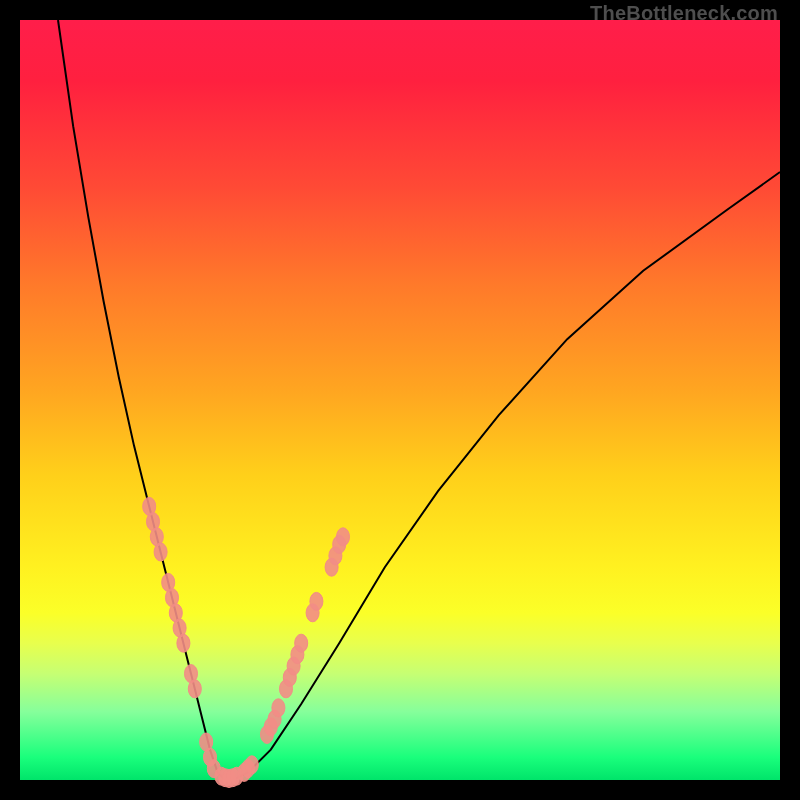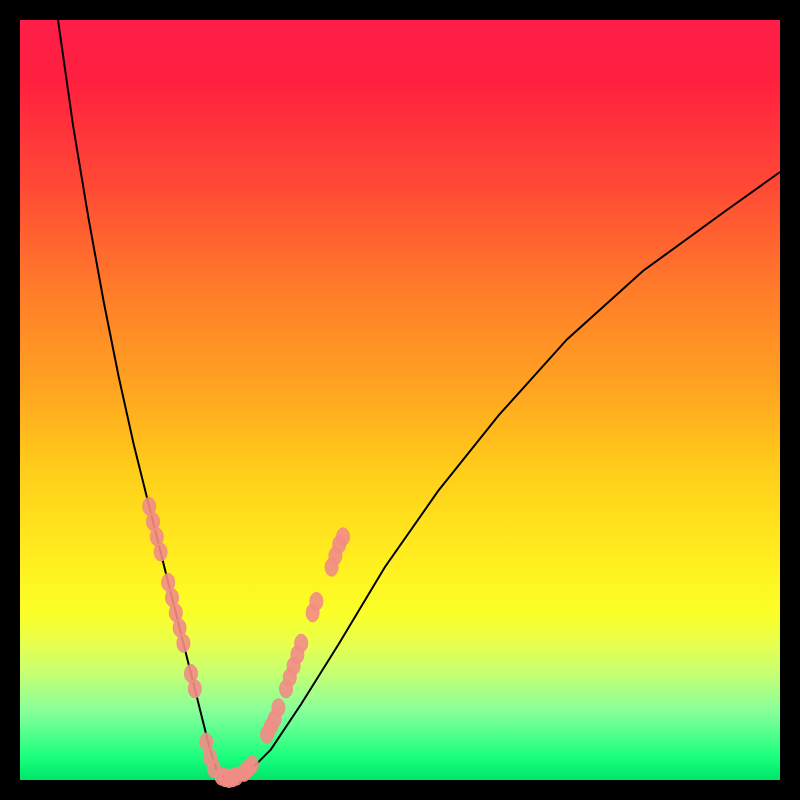--- a/index.html
+++ b/index.html
@@ -13,20 +13,21 @@
   .watermark{position:absolute;top:2px;right:22px;color:#4e4e4e;font-weight:600;font-size:20px;letter-spacing:.2px}
   svg.curve{position:absolute;left:20px;top:20px;width:760px;height:760px;overflow:visible}
   .curve path{fill:none;stroke:#000;stroke-width:2}
   .marker{fill:#f28d86;fill-opacity:.9;stroke:#f28d86}
 </style>
 </head>
 <body>
 
 <div class="frame">
   <div class="plot"></div>
+  <div class="watermark">TheBottleneck.com</div>
   <svg class="curve" viewBox="0 0 760 760">
     <path id="curve-path" d="M38.0 0.0 L53.2 106.4 L68.4 197.6 L83.6 281.2 L98.8 357.2 L114.0 425.6 L129.2 486.4 L144.4 547.2 L152.0 577.6 L159.6 608.0 L167.2 638.4 L174.8 668.8 L182.4 699.2 L190.0 729.6 L197.6 752.4 L205.2 760.0 L212.8 760.0 L228.0 752.4 L250.8 729.6 L281.2 684.0 L319.2 623.2 L364.8 547.2 L418.0 471.2 L478.8 395.2 L547.2 319.2 L623.2 250.8 L706.8 190.0 L760.0 152.0"></path>
     <g id="markers">
         <ellipse cx="129.2" cy="486.4" rx="6.5" ry="9" class="marker"></ellipse>
         <ellipse cx="133.0" cy="501.6" rx="6.5" ry="9" class="marker"></ellipse>
         <ellipse cx="136.8" cy="516.8" rx="6.5" ry="9" class="marker"></ellipse>
         <ellipse cx="140.6" cy="532.0" rx="6.5" ry="9" class="marker"></ellipse>
         <ellipse cx="148.2" cy="562.4" rx="6.5" ry="9" class="marker"></ellipse>
         <ellipse cx="152.0" cy="577.6" rx="6.5" ry="9" class="marker"></ellipse>
         <ellipse cx="155.8" cy="592.8" rx="6.5" ry="9" class="marker"></ellipse>

